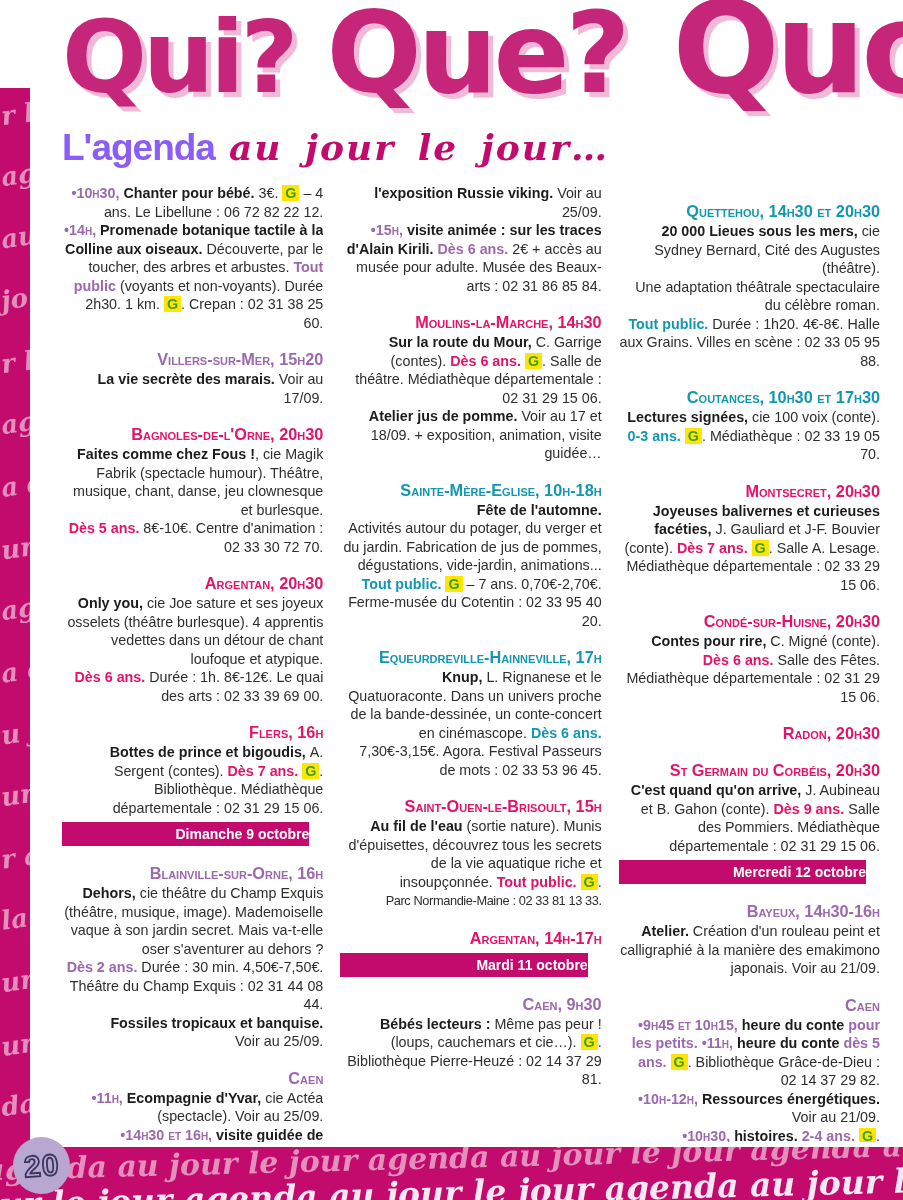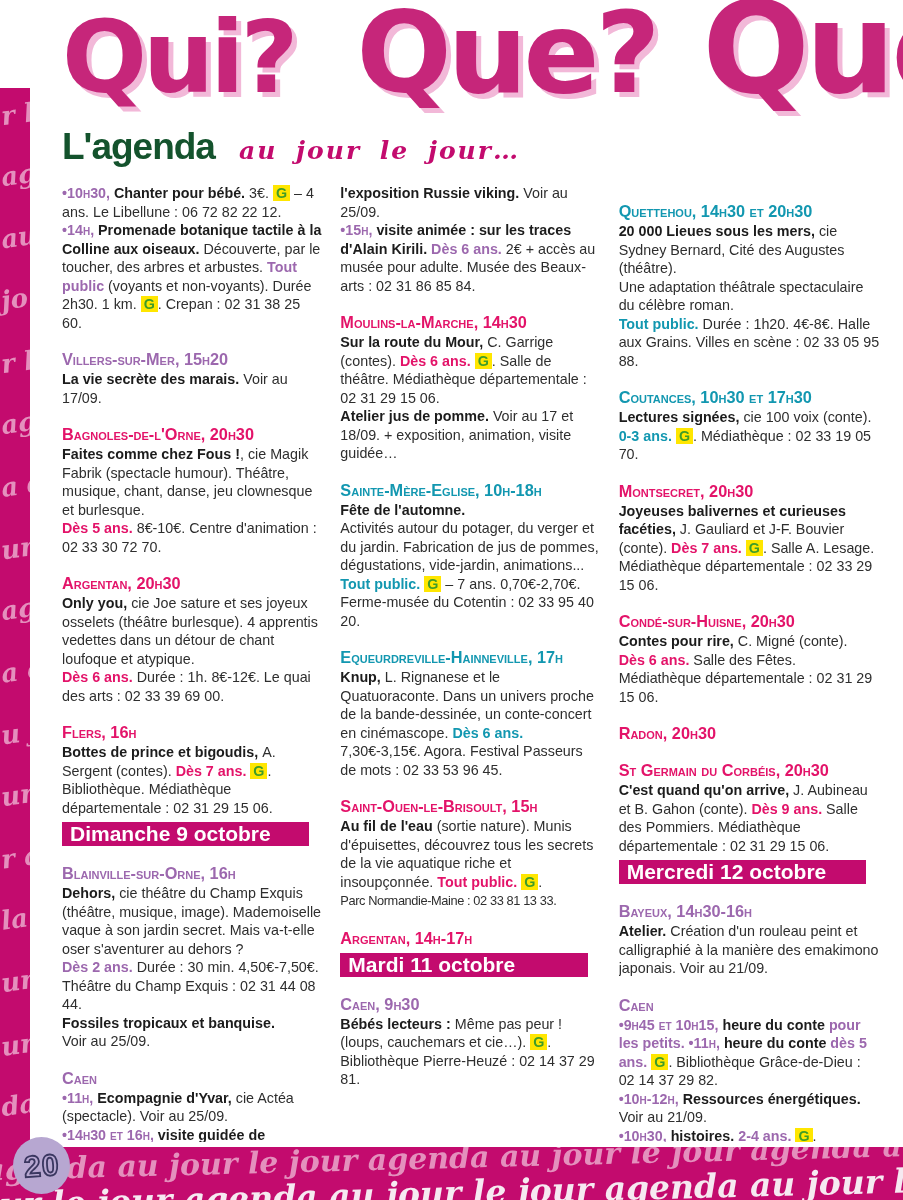--- a/index.html
+++ b/index.html
@@ -9,39 +9,39 @@
   
   .strip{position:absolute;left:0;top:88px;width:30px;bottom:0;background:var(--accent);overflow:hidden;z-index:1;}
   .strip-frag{position:absolute;font-family:"DejaVu Serif",serif;font-style:italic;font-weight:bold;
               font-size:26px;color:var(--strippink);transform:rotate(-8deg);white-space:nowrap;}
 
   
   .bubbles{position:absolute;top:-14px;left:62px;white-space:nowrap;z-index:2;
            font-family:"DejaVu Sans",sans-serif;font-weight:900;color:var(--bubble);
            text-shadow:5px 5px 0 var(--bubbleshadow);letter-spacing:-4px;line-height:1;}
   .bw{display:inline-block;vertical-align:baseline;}
-  .bw1{font-size:100px;margin-right:62px;}
+  .bw1{font-size:100px;margin-right:32px;}
   .bw2{font-size:112px;margin-right:46px;}
   .bw3{font-size:126px;}
 
   .titleline{position:absolute;top:126px;left:62px;white-space:nowrap;z-index:2;}
-  .title-black{font-size:37px;font-weight:900;color:#14532d;letter-spacing:-1px;}
+  .title-black{font-size:37px;font-weight:900;color:#8b5cf6;letter-spacing:-1px;}
   .title-script{font-family:"DejaVu Serif",serif;font-style:italic;font-weight:bold;
-                font-size:25px;color:var(--accent);margin-left:24px;letter-spacing:2px;word-spacing:8px;}
+                font-size:36px;color:var(--accent);margin-left:14px;letter-spacing:2px;word-spacing:8px;}
 
   
   .cols{position:absolute;top:184px;left:62px;width:818px;height:958px;display:grid;
         grid-template-columns:repeat(3,1fr);column-gap:17px;z-index:2;}
-  .col{overflow:hidden;font-size:14.3px;line-height:18.5px;color:#222;}
+  .col{overflow:hidden;font-size:14.3px;line-height:18.5px;color:#222;text-align:right;}
   .para{margin:0;}
   .place-heading{font-variant:small-caps;font-weight:bold;font-size:16.3px;line-height:19px;margin:18px 0 1px;}
   .h-purple{color:var(--purple);}
   .h-pink{color:var(--pink);}
   .h-teal{color:var(--teal);}
-  .day-banner{background:var(--accent);color:#fff;font-weight:bold;font-size:21px;
+  .day-banner{background:var(--accent);color:#fff;font-weight:bold;font-size:14px;
               height:24px;line-height:24px;padding-left:8px;width:calc(100% - 22px);margin:5px 0 3px;}
 
   .sg-b{font-weight:bold;color:#1c1c1c;}
   .sg-r{color:#2e2e2e;}
   .sg-rs{color:#2e2e2e;font-size:12.8px;letter-spacing:-0.4px;}
   .sg-pt{font-weight:bold;color:var(--purple);font-variant:small-caps;}
   .sg-pb{font-weight:bold;color:var(--purple);}
   .sg-kb{font-weight:bold;color:var(--pink);}
   .sg-tb{font-weight:bold;color:var(--teal);}
   .sg-g{background:var(--yellow);color:var(--green);font-weight:bold;padding:0 3px;}

